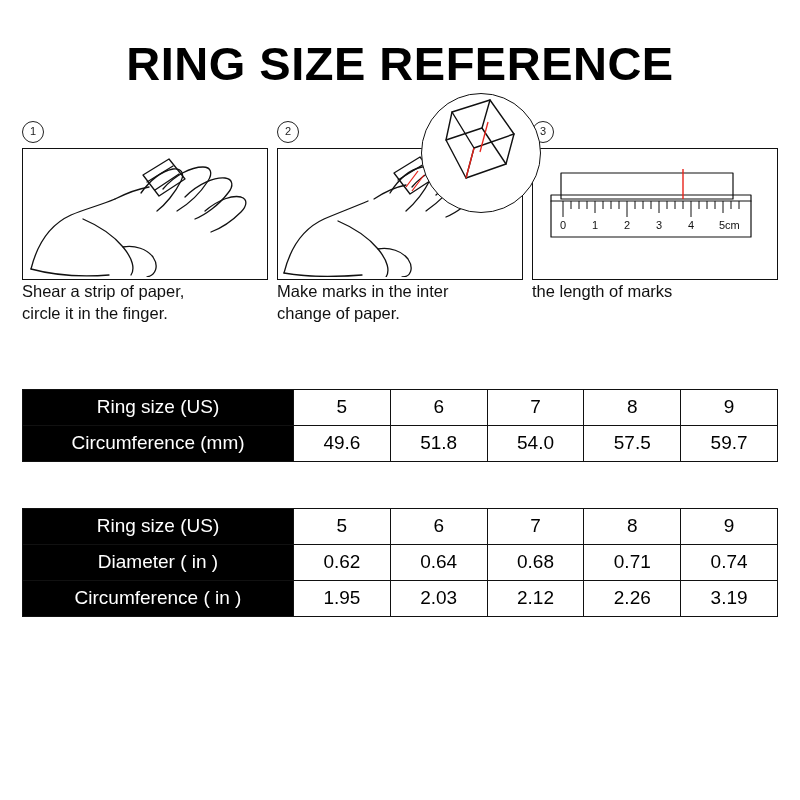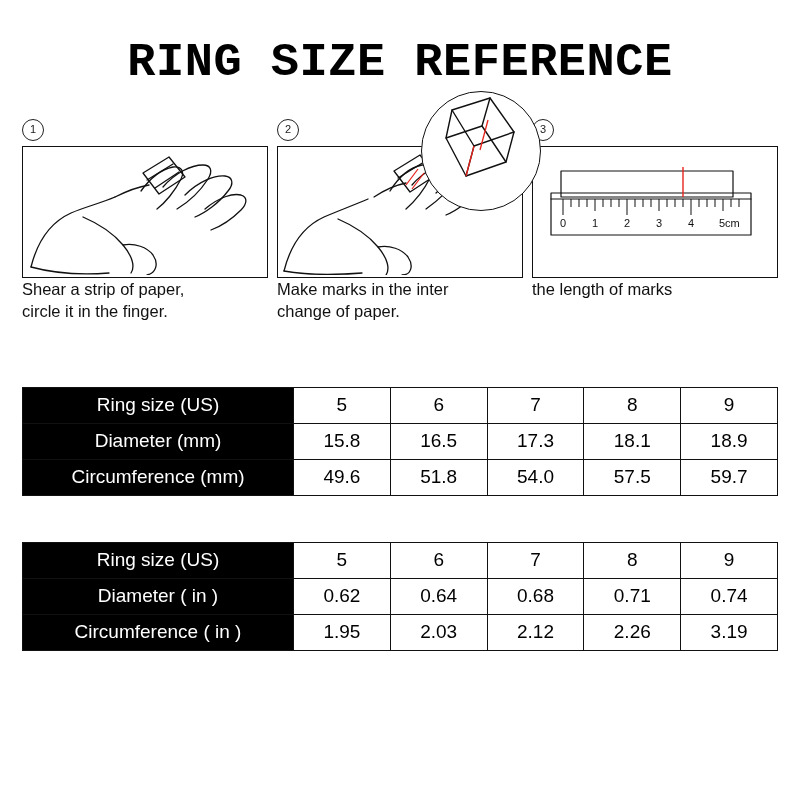--- a/index.html
+++ b/index.html
@@ -21,21 +21,21 @@
     position: relative;
     box-sizing: border-box;
   }
   .title {
     text-align: center;
     font-size: 47px;
     font-weight: bold;
     letter-spacing: 0.5px;
     margin-top: 36px;
     margin-bottom: 0;
-    font-family: Liberation Mono, monospace;
+    font-family: Liberation Sans, sans-serif;
   }
 
   
   .steps {
     display: flex;
     justify-content: space-between;
     margin: 30px 22px 0 22px;
   }
   .step {
     width: 246px;
@@ -274,28 +274,20 @@
       <tbody>
         <tr>
           <td class="hdr">Ring size (US)</td>
           <td>5</td>
           <td>6</td>
           <td>7</td>
           <td>8</td>
           <td>9</td>
         </tr>
         <tr>
-          <td class="hdr">Diameter (mm)</td>
-          <td>15.8</td>
-          <td>16.5</td>
-          <td>17.3</td>
-          <td>18.1</td>
-          <td>18.9</td>
-        </tr>
-        <tr>
           <td class="hdr">Circumference (mm)</td>
           <td>49.6</td>
           <td>51.8</td>
           <td>54.0</td>
           <td>57.5</td>
           <td>59.7</td>
         </tr>
       </tbody>
     </table>
   </div>

